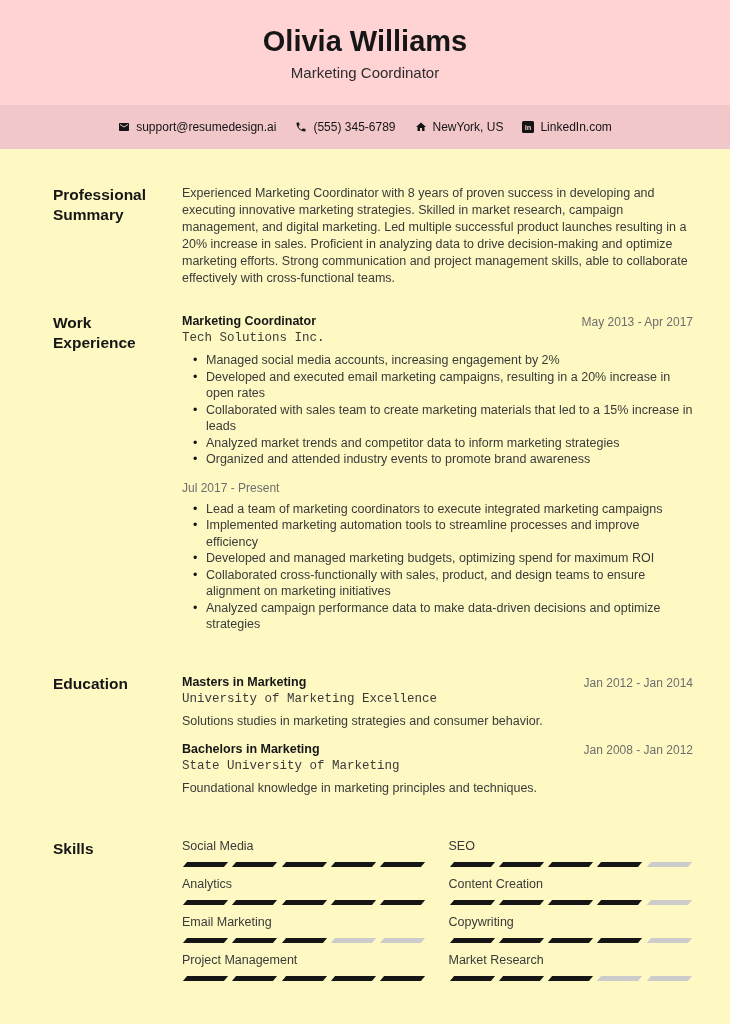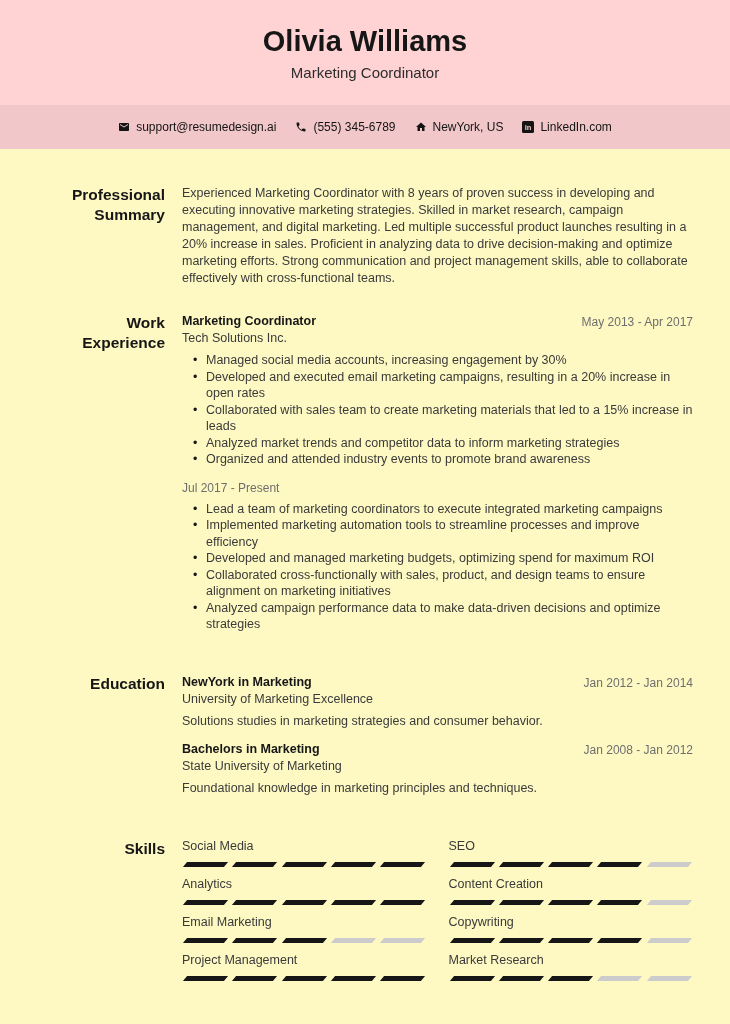--- a/index.html
+++ b/index.html
@@ -17,32 +17,32 @@
   .name{font-size:29px;font-weight:700;color:var(--ink);line-height:34px;}
   .subtitle{font-size:15px;color:#2d2d2d;margin-top:6px;}
 
   .contact-bar{height:44px;background:var(--contact-bg);display:flex;align-items:center;justify-content:center;gap:19px;}
   .contact-item{display:flex;align-items:center;gap:6px;font-size:12px;color:#141414;}
   .contact-item svg{display:block;}
 
   
   .main{padding:36px 37px 0 0;}
   .section{display:grid;grid-template-columns:165px 1fr;column-gap:17px;margin-bottom:26px;}
-  .section-label{width:112px;margin-left:auto;text-align:right;font-weight:700;font-size:15.5px;line-height:20px;color:var(--ink);}
+  .section-label{width:112px;margin-left:auto;text-align:left;font-weight:700;font-size:15.5px;line-height:20px;color:var(--ink);}
   .sec-work{margin-bottom:30px;}
   .sec-edu{margin-bottom:31px;}
   .sec-skills{margin-bottom:26px;}
 
   .summary-text{font-size:12.5px;line-height:17px;color:var(--body-text);}
 
   
   .job{margin-bottom:11px;}
   .entry-head{display:flex;justify-content:space-between;align-items:flex-start;}
   .entry-title{font-size:12.5px;font-weight:700;color:var(--ink);line-height:16px;}
-  .entry-sub{font-size:12.5px;color:var(--body-text);line-height:16px;margin-top:1px;}
+  .entry-sub{font-size:12.5px;color:var(--body-text);line-height:16px;margin-top:1px;font-family:Liberation Mono, monospace;}
   .entry-dates{font-size:12px;color:var(--date-text);white-space:nowrap;margin-top:2px;}
   ul.bullets{list-style:none;margin-top:6px;}
   ul.bullets li{position:relative;padding-left:24px;font-size:12.5px;line-height:16.5px;color:var(--body-text);}
   ul.bullets li::before{content:"•";position:absolute;left:11px;color:var(--ink);}
   .degree{margin-bottom:12px;}
   .degree-desc{font-size:12.5px;color:var(--body-text);line-height:16px;margin-top:6px;}
 
   
   .skills-grid{display:grid;grid-template-columns:1fr 1fr;column-gap:22px;row-gap:9px;}
   .skill-cell{padding-bottom:1px;}
@@ -114,21 +114,21 @@
       <div>
         <div class="job">
           <div class="entry-head">
             <div>
               <div class="entry-title">Marketing Coordinator</div>
               <div class="entry-sub">Tech Solutions Inc.</div>
             </div>
             <div class="entry-dates">May 2013 - Apr 2017</div>
           </div>
           <ul class="bullets">
-              <li>Managed social media accounts, increasing engagement by 30%</li>
+              <li>Managed social media accounts, increasing engagement by 2%</li>
               <li>Developed and executed email marketing campaigns, resulting in a 20% increase in open rates</li>
               <li>Collaborated with sales team to create marketing materials that led to a 15% increase in leads</li>
               <li>Analyzed market trends and competitor data to inform marketing strategies</li>
               <li>Organized and attended industry events to promote brand awareness</li>
             </ul>
         </div>
         <div class="job">
           <div class="entry-head">
             <div class="entry-dates">Jul 2017 - Present</div>
           </div>
@@ -144,21 +144,21 @@
     </div>
 
     <div class="section sec-edu">
       <div>
           <div class="section-label">Education</div>
         </div>
       <div>
         <div class="degree">
           <div class="entry-head">
             <div>
-              <div class="entry-title">NewYork in Marketing</div>
+              <div class="entry-title">Masters in Marketing</div>
               <div class="entry-sub">University of Marketing Excellence</div>
             </div>
             <div class="entry-dates">Jan 2012 - Jan 2014</div>
           </div>
           <div class="degree-desc">Solutions studies in marketing strategies and consumer behavior.</div>
         </div>
         <div class="degree">
           <div class="entry-head">
             <div>
               <div class="entry-title">Bachelors in Marketing</div>

